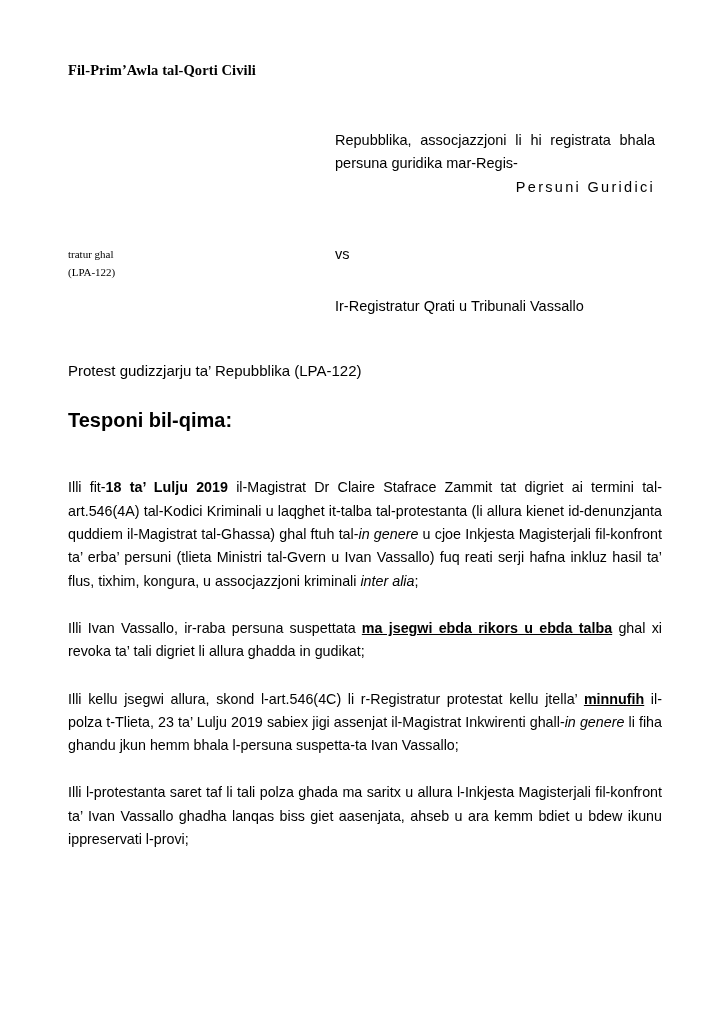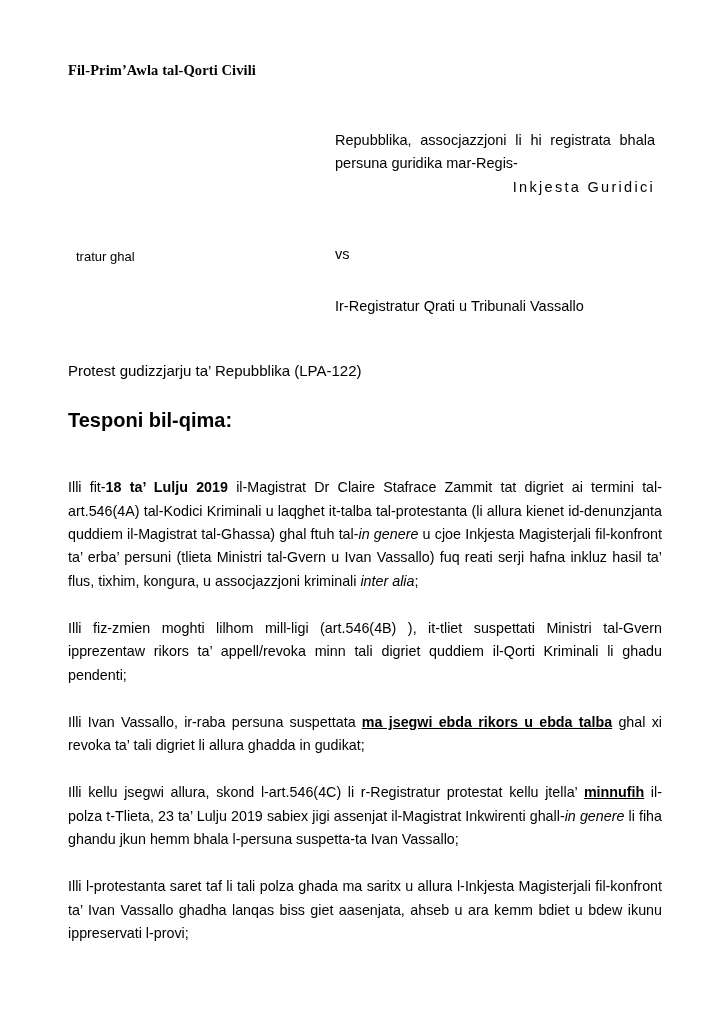--- a/index.html
+++ b/index.html
@@ -49,25 +49,26 @@
     display: block;
     text-align: right;
     letter-spacing: 2.3px;
   }
   .registrar-wrap {
     position: relative;
     margin-top: -1px;
   }
   .registrar-left {
     position: absolute;
-    left: 8px;
+    left: 0;
     top: 0;
-    font-size: 13px;
+    font-size: 11px;
     line-height: 1.62;
     width: 260px;
+    font-family: Liberation Serif, serif;
   }
   .vs {
     margin-left: 267px;
     font-size: 14.5px;
     margin-top: 48px;
   }
   .party-defendant {
     margin-left: 267px;
     font-size: 14.5px;
     margin-top: 36px;
@@ -113,38 +114,38 @@
 
 <div class="page">
 
   <div class="court-heading">Fil-Prim’Awla tal-Qorti Civili</div>
 
   <div class="parties">
 
     <div class="party-block">
       <div class="party-plaintiff">
         <b>Repubblika</b><span>, assocjazzjoni li hi registrata bhala persuna guridika mar-Regis-</span>
-        <span class="lastline">Inkjesta Guridici</span>
+        <span class="lastline">Persuni Guridici</span>
       </div>
     </div>
 
     <div class="registrar-wrap">
       <div class="registrar-left">
         <div>tratur ghal</div>
+        <div>(LPA-122)</div>
       </div>
       <div class="vs">vs</div>
       <div class="party-defendant">Ir-Registratur Qrati u Tribunali Vassallo</div>
     </div>
 
   </div>
 
   <div class="title-protest">Protest gudizzjarju ta’ Repubblika (LPA-122)</div>
   <div class="title-respond">Tesponi bil-qima:</div>
 
   <div class="body-text">
       <p class="para"><span>Illi fit-</span><b>18 ta’ Lulju 2019</b><span> il-Magistrat Dr Claire Stafrace Zammit tat digriet ai termini tal-art.546(4A) tal-Kodici Kriminali u laqghet it-talba tal-protestanta (li allura kienet id-denunzjanta quddiem il-Magistrat tal-Ghassa) ghal ftuh tal-</span><i>in genere</i><span> u cjoe Inkjesta Magisterjali fil-konfront ta’ erba’ persuni (tlieta Ministri tal-Gvern u Ivan Vassallo) fuq reati serji hafna inkluz hasil ta’ flus, tixhim, kongura, u assocjazzjoni kriminali </span><i>inter alia</i><span>;</span></p>
-      <p class="para"><span>Illi fiz-zmien moghti lilhom mill-ligi (art.546(4B) ), it-tliet suspettati Ministri tal-Gvern ipprezentaw rikors ta’ appell/revoka minn tali digriet quddiem il-Qorti Kriminali li ghadu pendenti;</span></p>
       <p class="para"><span>Illi Ivan Vassallo, ir-raba persuna suspettata </span><u class="bold">ma jsegwi ebda rikors u ebda talba</u><span> ghal xi revoka ta’ tali digriet li allura ghadda in gudikat;</span></p>
       <p class="para"><span>Illi kellu jsegwi allura, skond l-art.546(4C) li r-Registratur protestat kellu jtella’ </span><u class="bold">minnufih</u><span> il-polza t-Tlieta, 23 ta’ Lulju 2019 sabiex jigi assenjat il-Magistrat Inkwirenti ghall-</span><i>in genere</i><span> li fiha ghandu jkun hemm bhala l-persuna suspetta-ta Ivan Vassallo;</span></p>
       <p class="para"><span>Illi l-protestanta saret taf li tali polza ghada ma saritx u allura l-Inkjesta Magisterjali fil-konfront ta’ Ivan Vassallo ghadha lanqas biss giet aasenjata, ahseb u ara kemm bdiet u bdew ikunu ippreservati l-provi;</span></p>
     </div>
 
 </div>
 
 </body></html>

